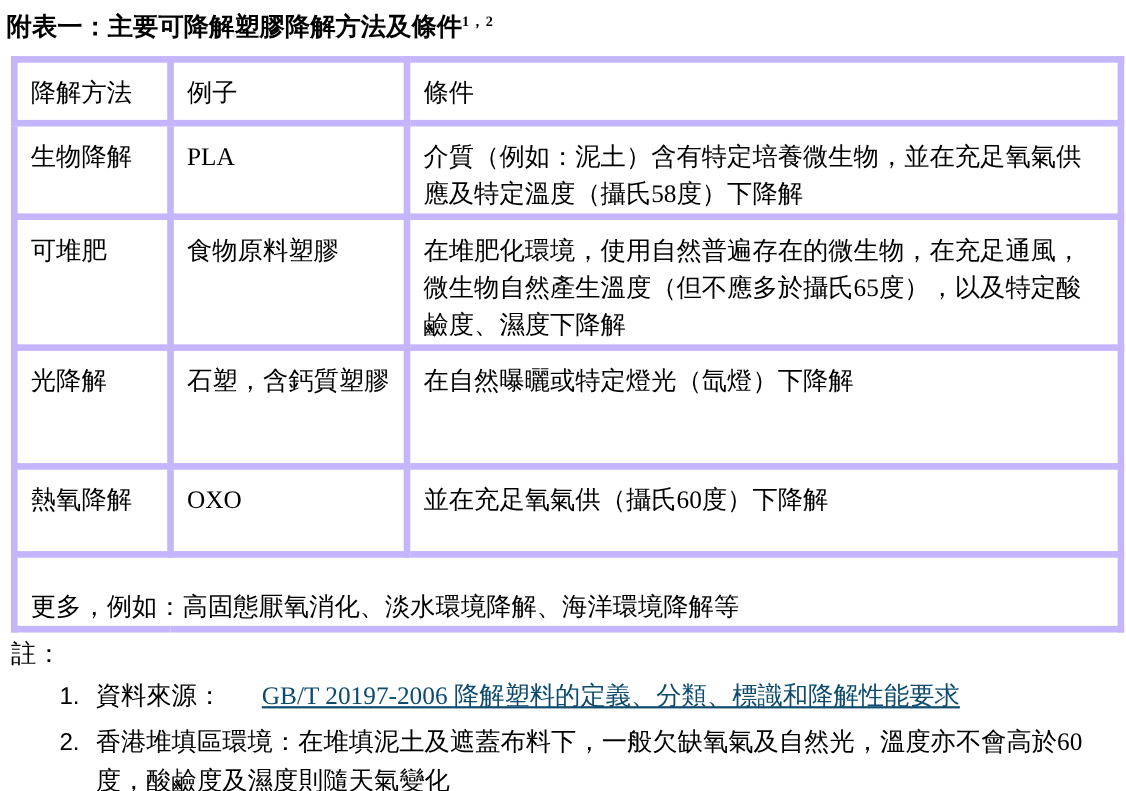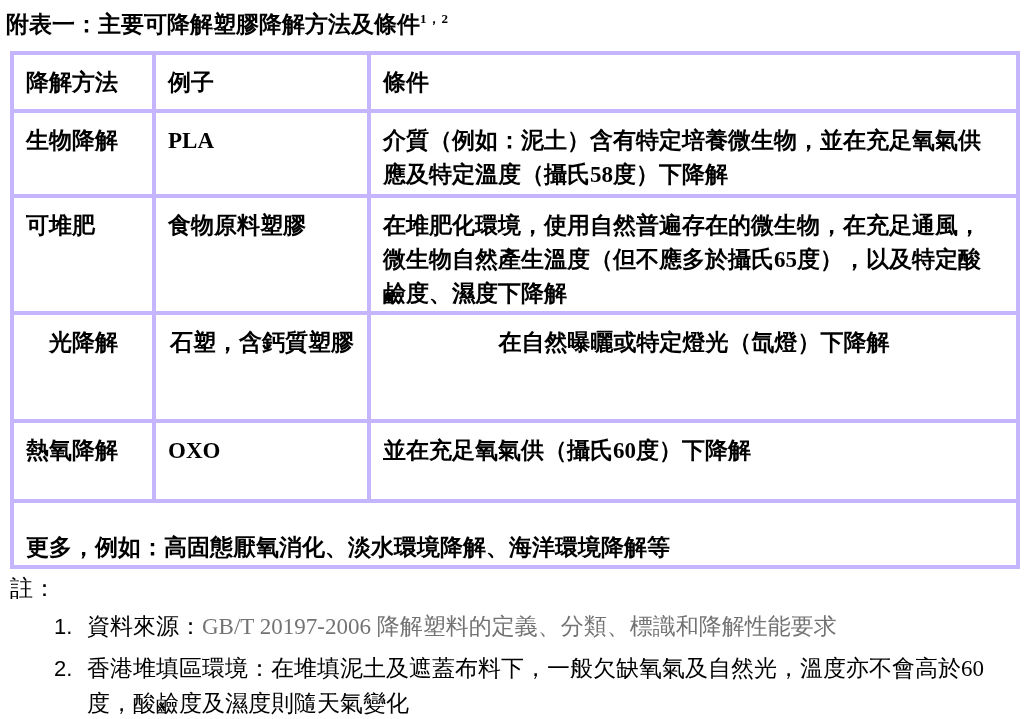--- a/index.html
+++ b/index.html
@@ -32,37 +32,36 @@
     line-height: 0;
     letter-spacing: 1px;
   }
   table.deg-table {
     border-collapse: collapse;
     table-layout: fixed;
     width: 1006px;
     margin-left: 4px;
   }
   table.deg-table td {
-    border: 4px solid #c4b5fd;
+    border: 6px solid #c4b5fd;
     vertical-align: top;
     box-sizing: border-box;
     padding: 11px 11px 0 12px;
     font-size: 23px;
     line-height: 34px;
     white-space: pre-line;
     overflow: hidden;
-    font-weight: bold;
   }
   col.c1 { width: 142px; }
   col.c2 { width: 215px; }
   col.c3 { width: 649px; }
   tr.h-header td { height: 58px; }
   tr.h-r1 td { height: 85px; }
   tr.h-r2 td { height: 102px; }
-  tr.h-r3 td { height: 108px; text-align: center; }
+  tr.h-r3 td { height: 108px; }
   tr.h-r4 td { height: 80px; }
   tr.h-footer td { height: 62px; padding-top: 28px; }
   .notes {
     margin-top: 6px;
     margin-left: 4px;
   }
   .notes-label {
     font-size: 23px;
     line-height: 27px;
   }
@@ -78,22 +77,24 @@
     font-size: 22px;
     flex: none;
     width: 33px;
     margin-left: 44px;
   }
   .note-text {
     max-width: 935px;
     white-space: pre-line;
   }
   a.link {
-    color: #737373;
+    color: #0c4a6e;
+    text-decoration: underline;
     cursor: pointer;
+    margin-left: 36px;
   }
 </style>
 </head>
 <body>
 
 <div class="page">
 
   <h1 class="title"><span>附表一：主要可降解塑膠降解方法及條件</span><sup>1，2</sup></h1>
 
   <table class="deg-table">

